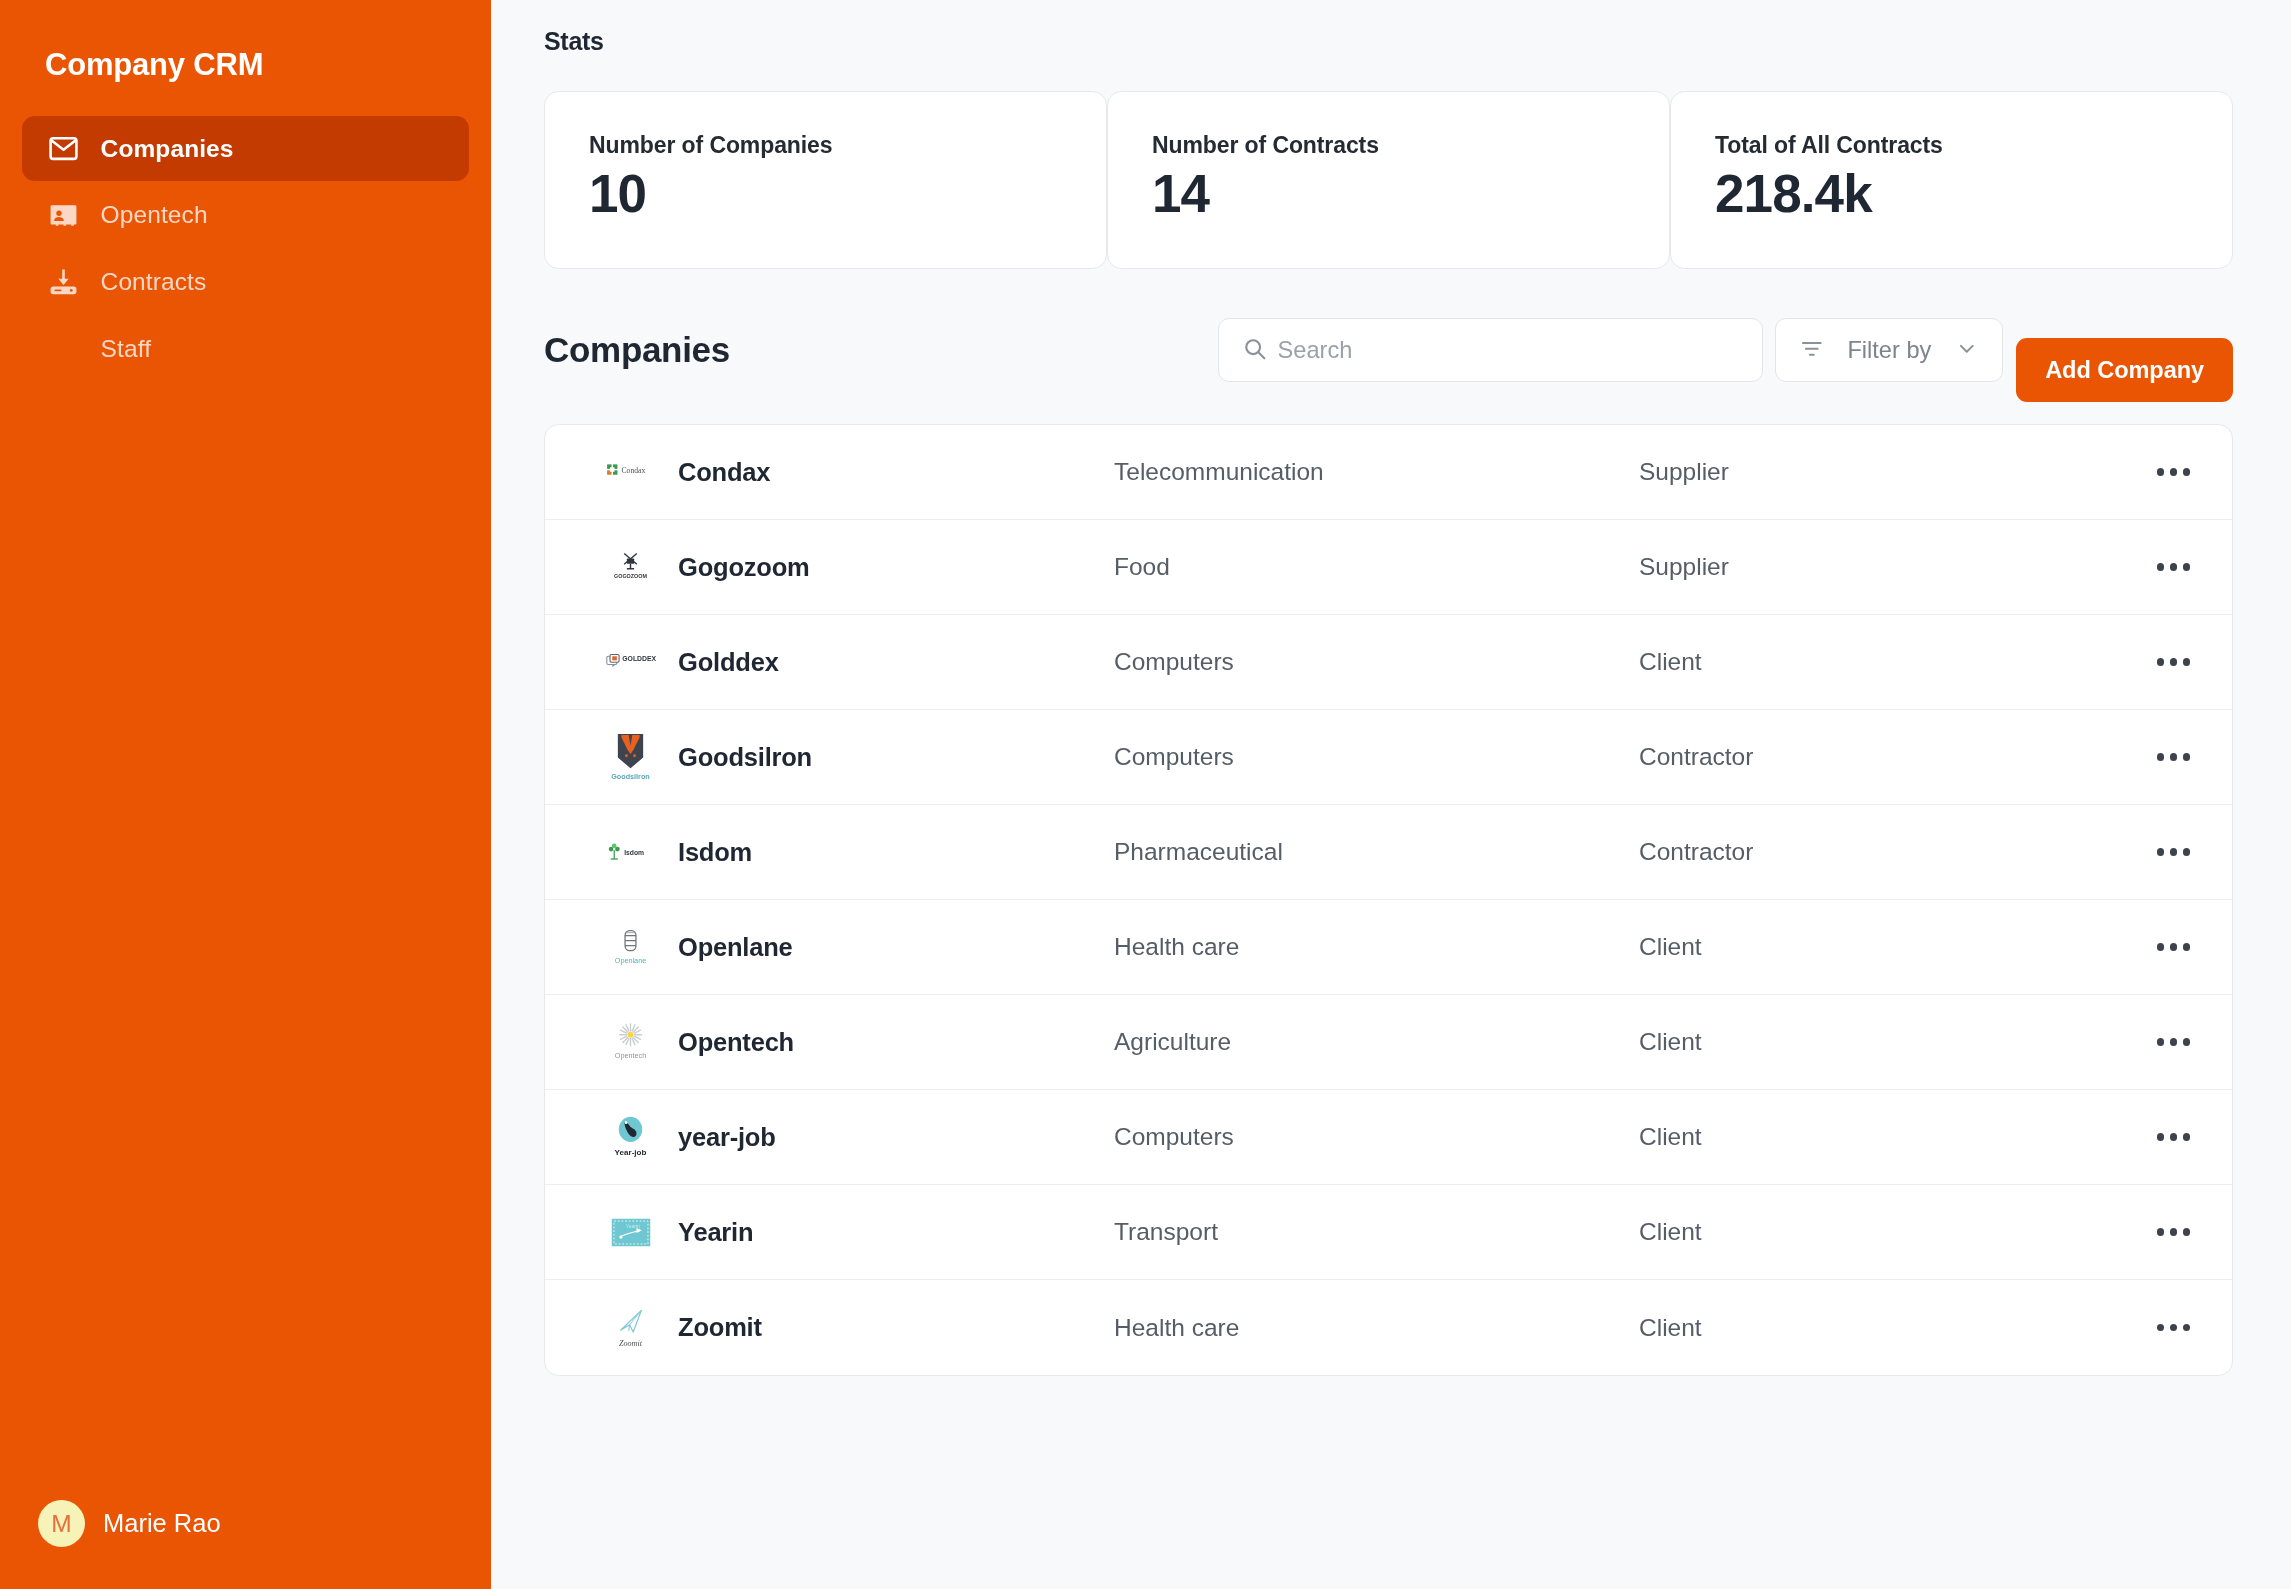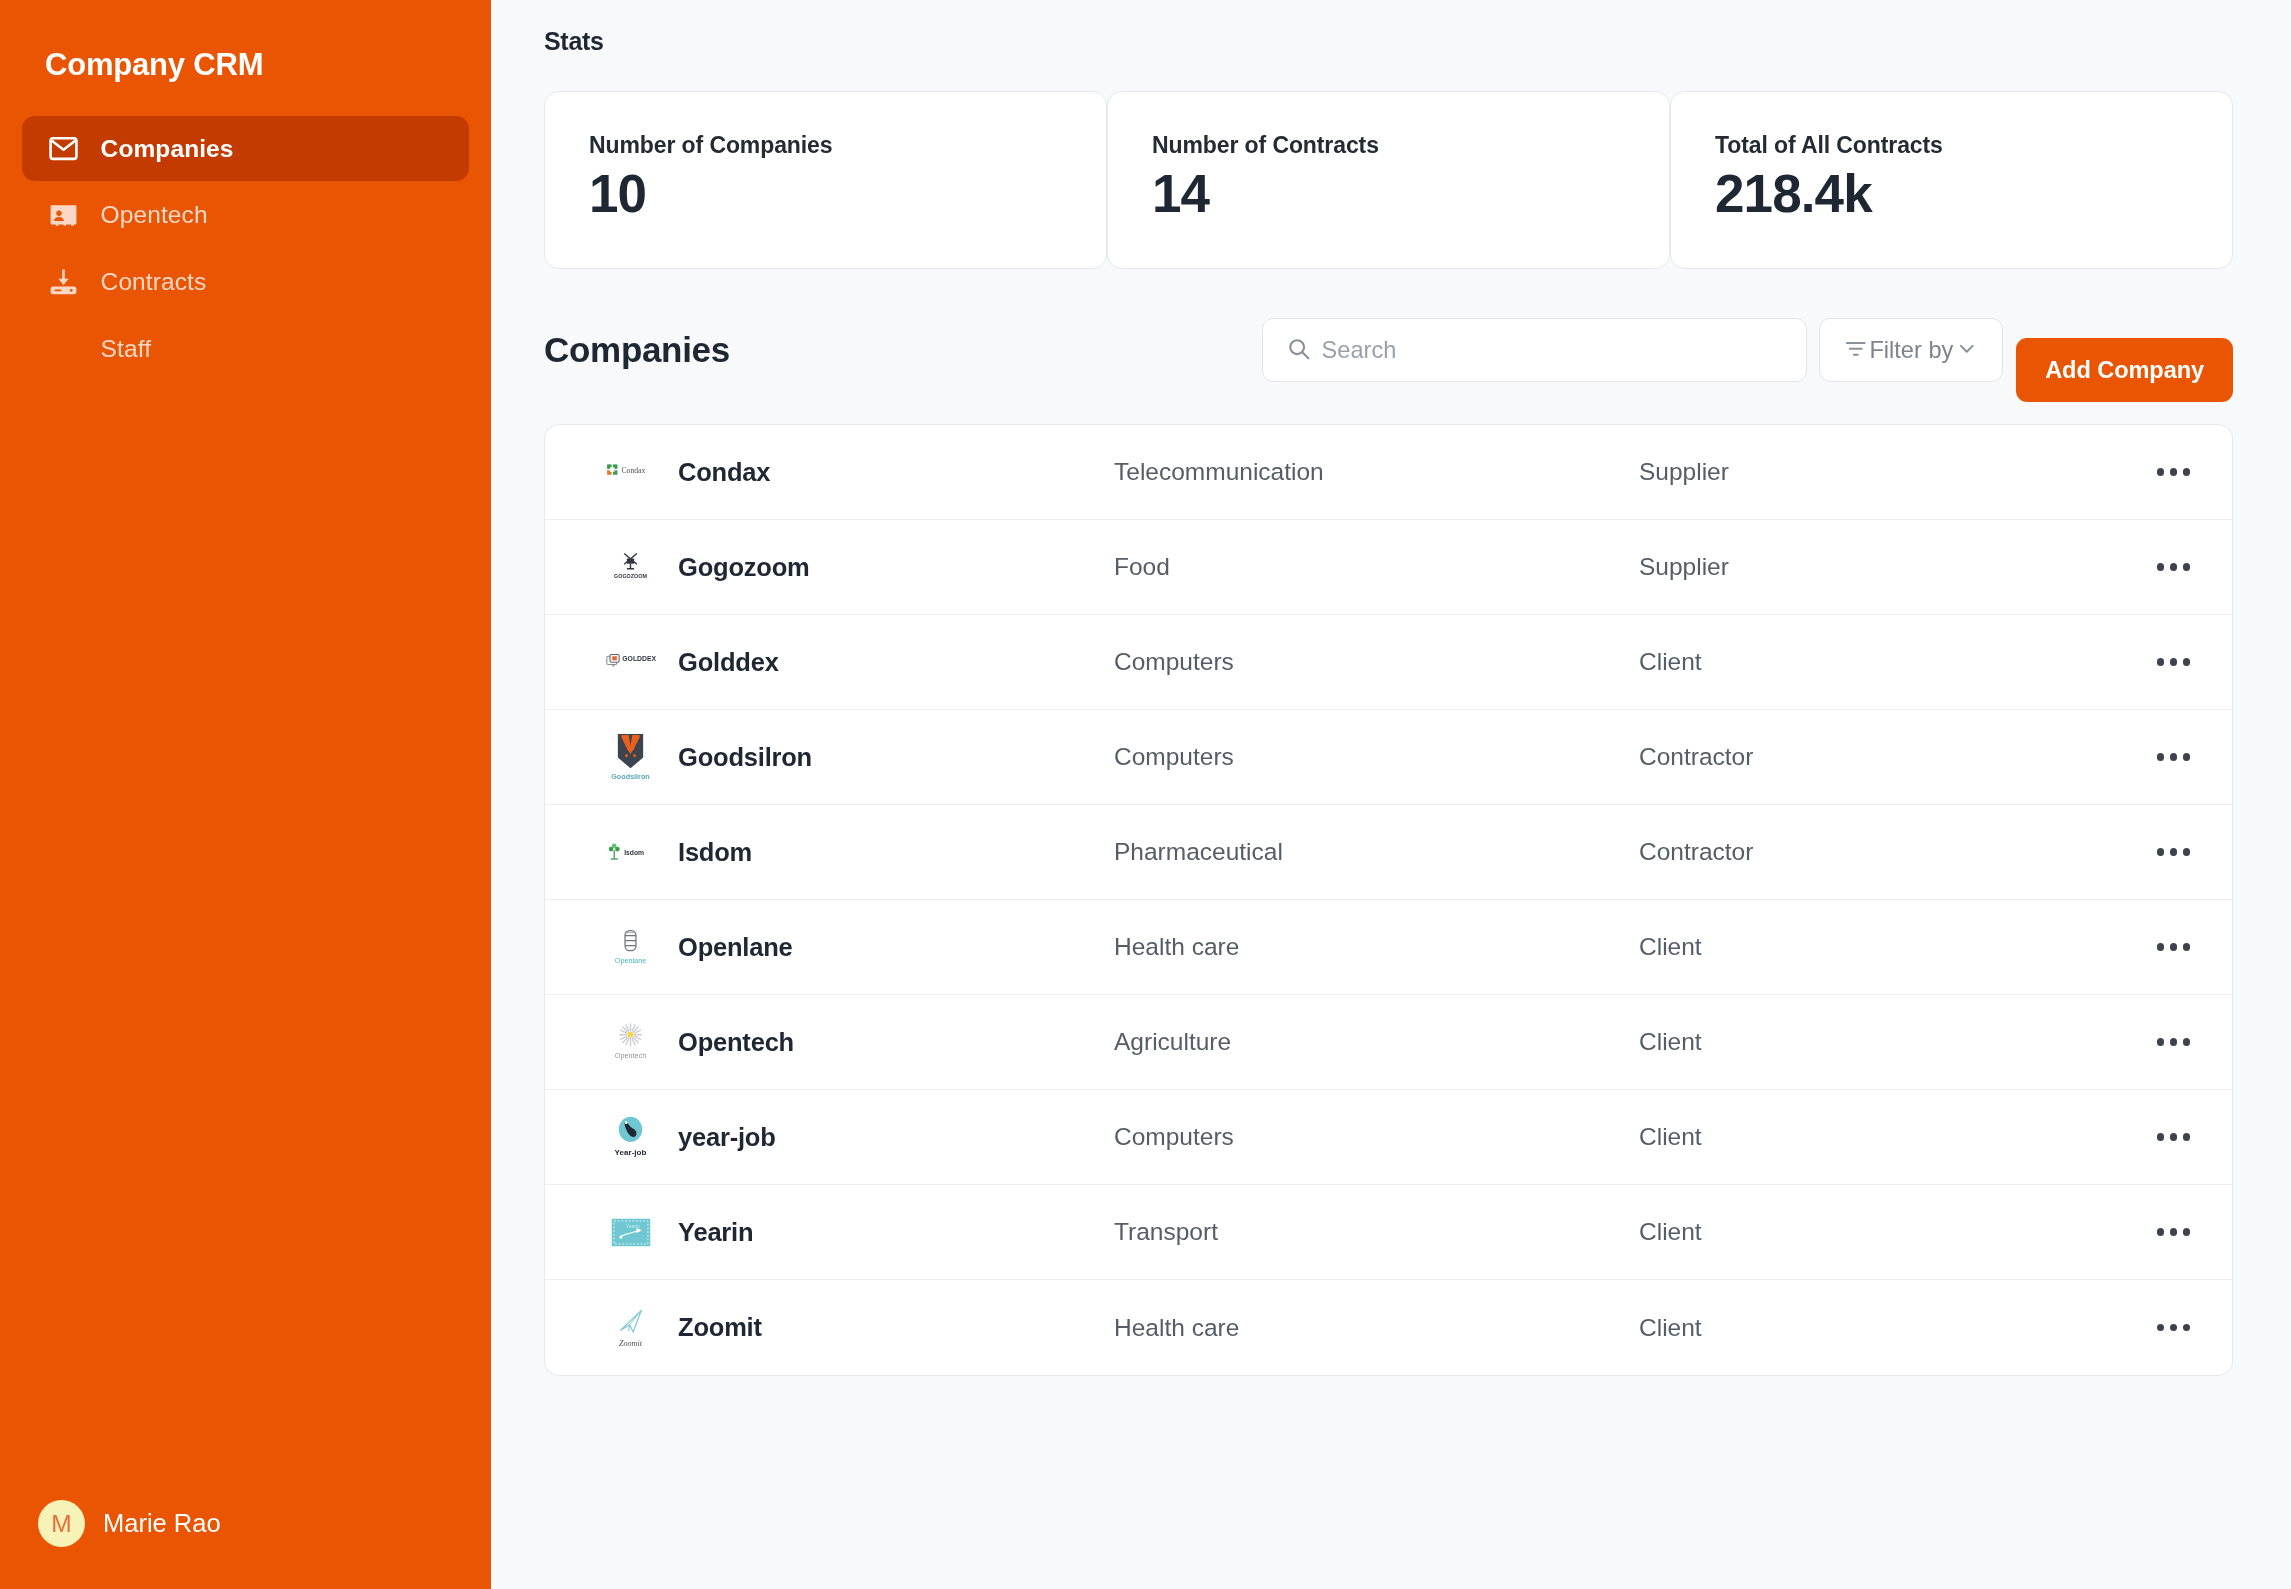--- a/index.html
+++ b/index.html
@@ -200,21 +200,21 @@
   }
   #search-input::placeholder { color: #9aa1a9; }
 
   #filter-btn {
     height: 64px;
     background: #ffffff;
     border: 0.9px solid #e3e6e9;
     border-radius: 11px;
     display: flex;
     align-items: center;
-    gap: 2px;
+    gap: 24px;
     padding: 0 23.6px;
     cursor: pointer;
   }
 
   #filter-label {
     font-size: 23.6px;
     color: #7d848c;
   }
 
   #add-btn {

